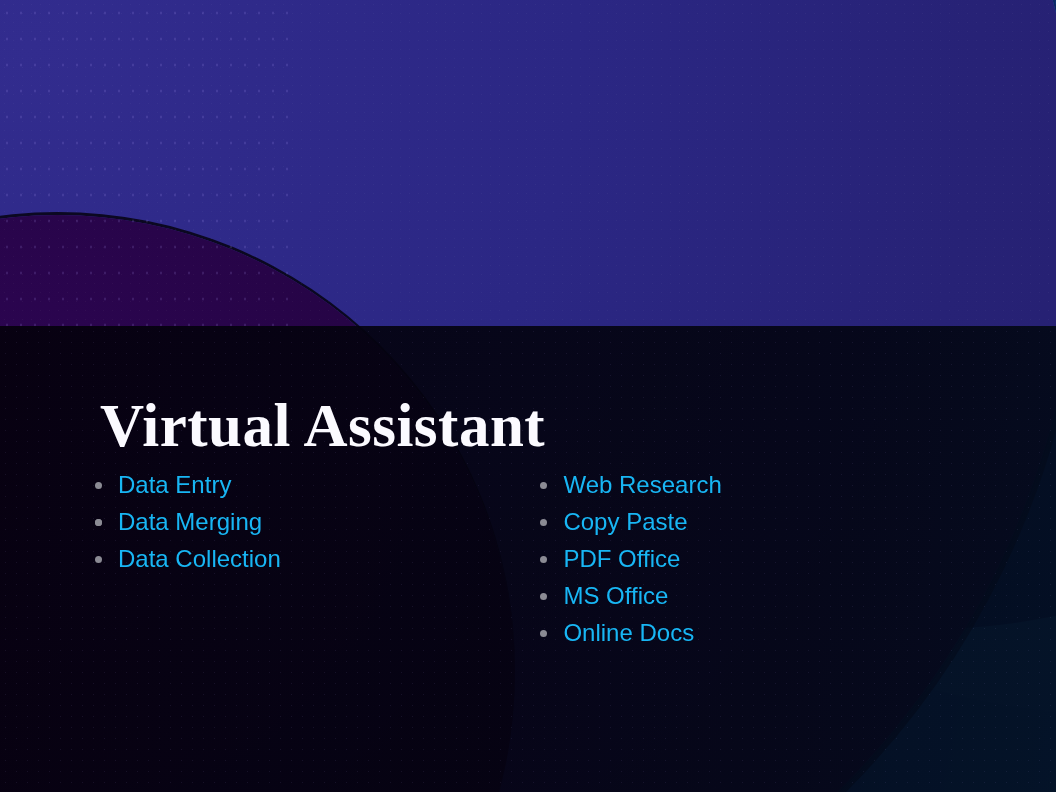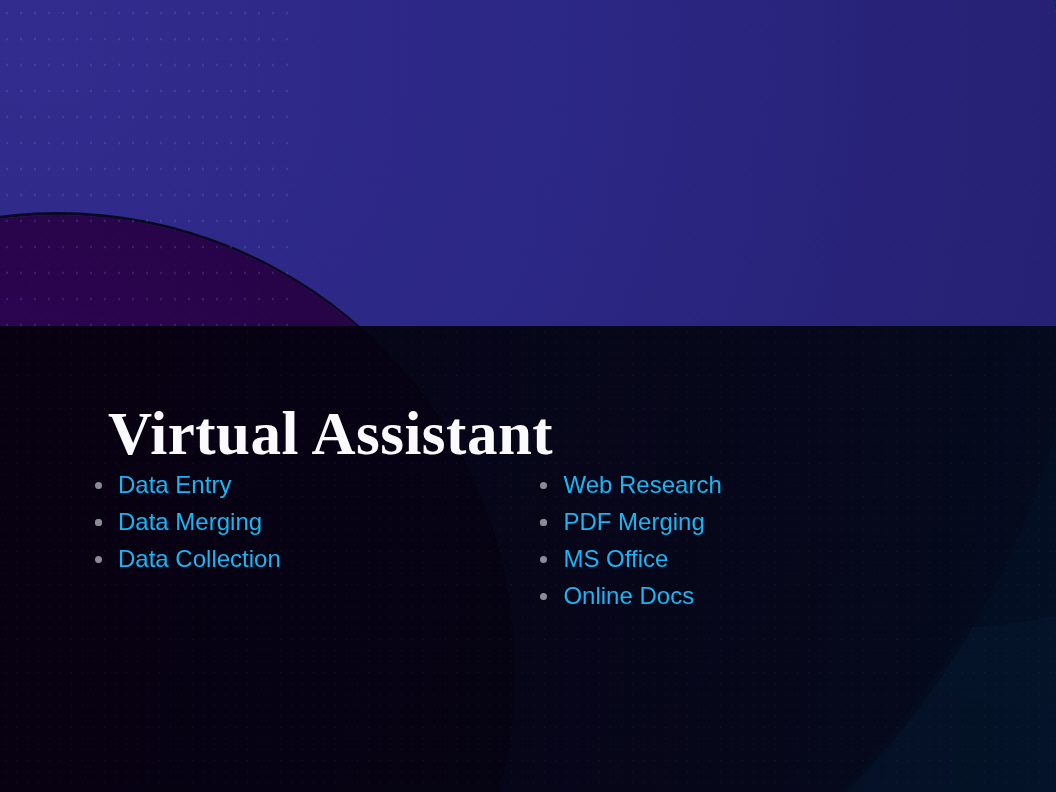--- a/index.html
+++ b/index.html
@@ -160,21 +160,21 @@
     left: 0;
     top: 326px;
     width: 1056px;
     height: 466px;
   }
 
   .title {
     position: absolute;
     left: 92px;
     top: 61px;
-    margin: 16px;
+    margin: 8px;
     font-family: "Liberation Serif", "DejaVu Serif", serif;
     font-weight: bold;
     font-size: 61px;
     line-height: 1.0;
     letter-spacing: 0.5px;
     color: #fbfaff;
   }
 
   .columns {
     position: absolute;
@@ -261,24 +261,25 @@
       </div>
 
       <div class="col col-right">
         <ul class="bullets">
           <li>
             <span class="bullet-dot"></span>
             <span>Web Research</span>
           </li>
           <li>
             <span class="bullet-dot"></span>
-          </li>
-          <li>
-            <span class="bullet-dot"></span>
-            <span>PDF Merging</span>
+            <span>Copy Paste</span>
+          </li>
+          <li>
+            <span class="bullet-dot"></span>
+            <span>PDF Office</span>
           </li>
           <li>
             <span class="bullet-dot"></span>
             <span>MS Office</span>
           </li>
           <li>
             <span class="bullet-dot"></span>
             <span>Online Docs</span>
           </li>
         </ul>

